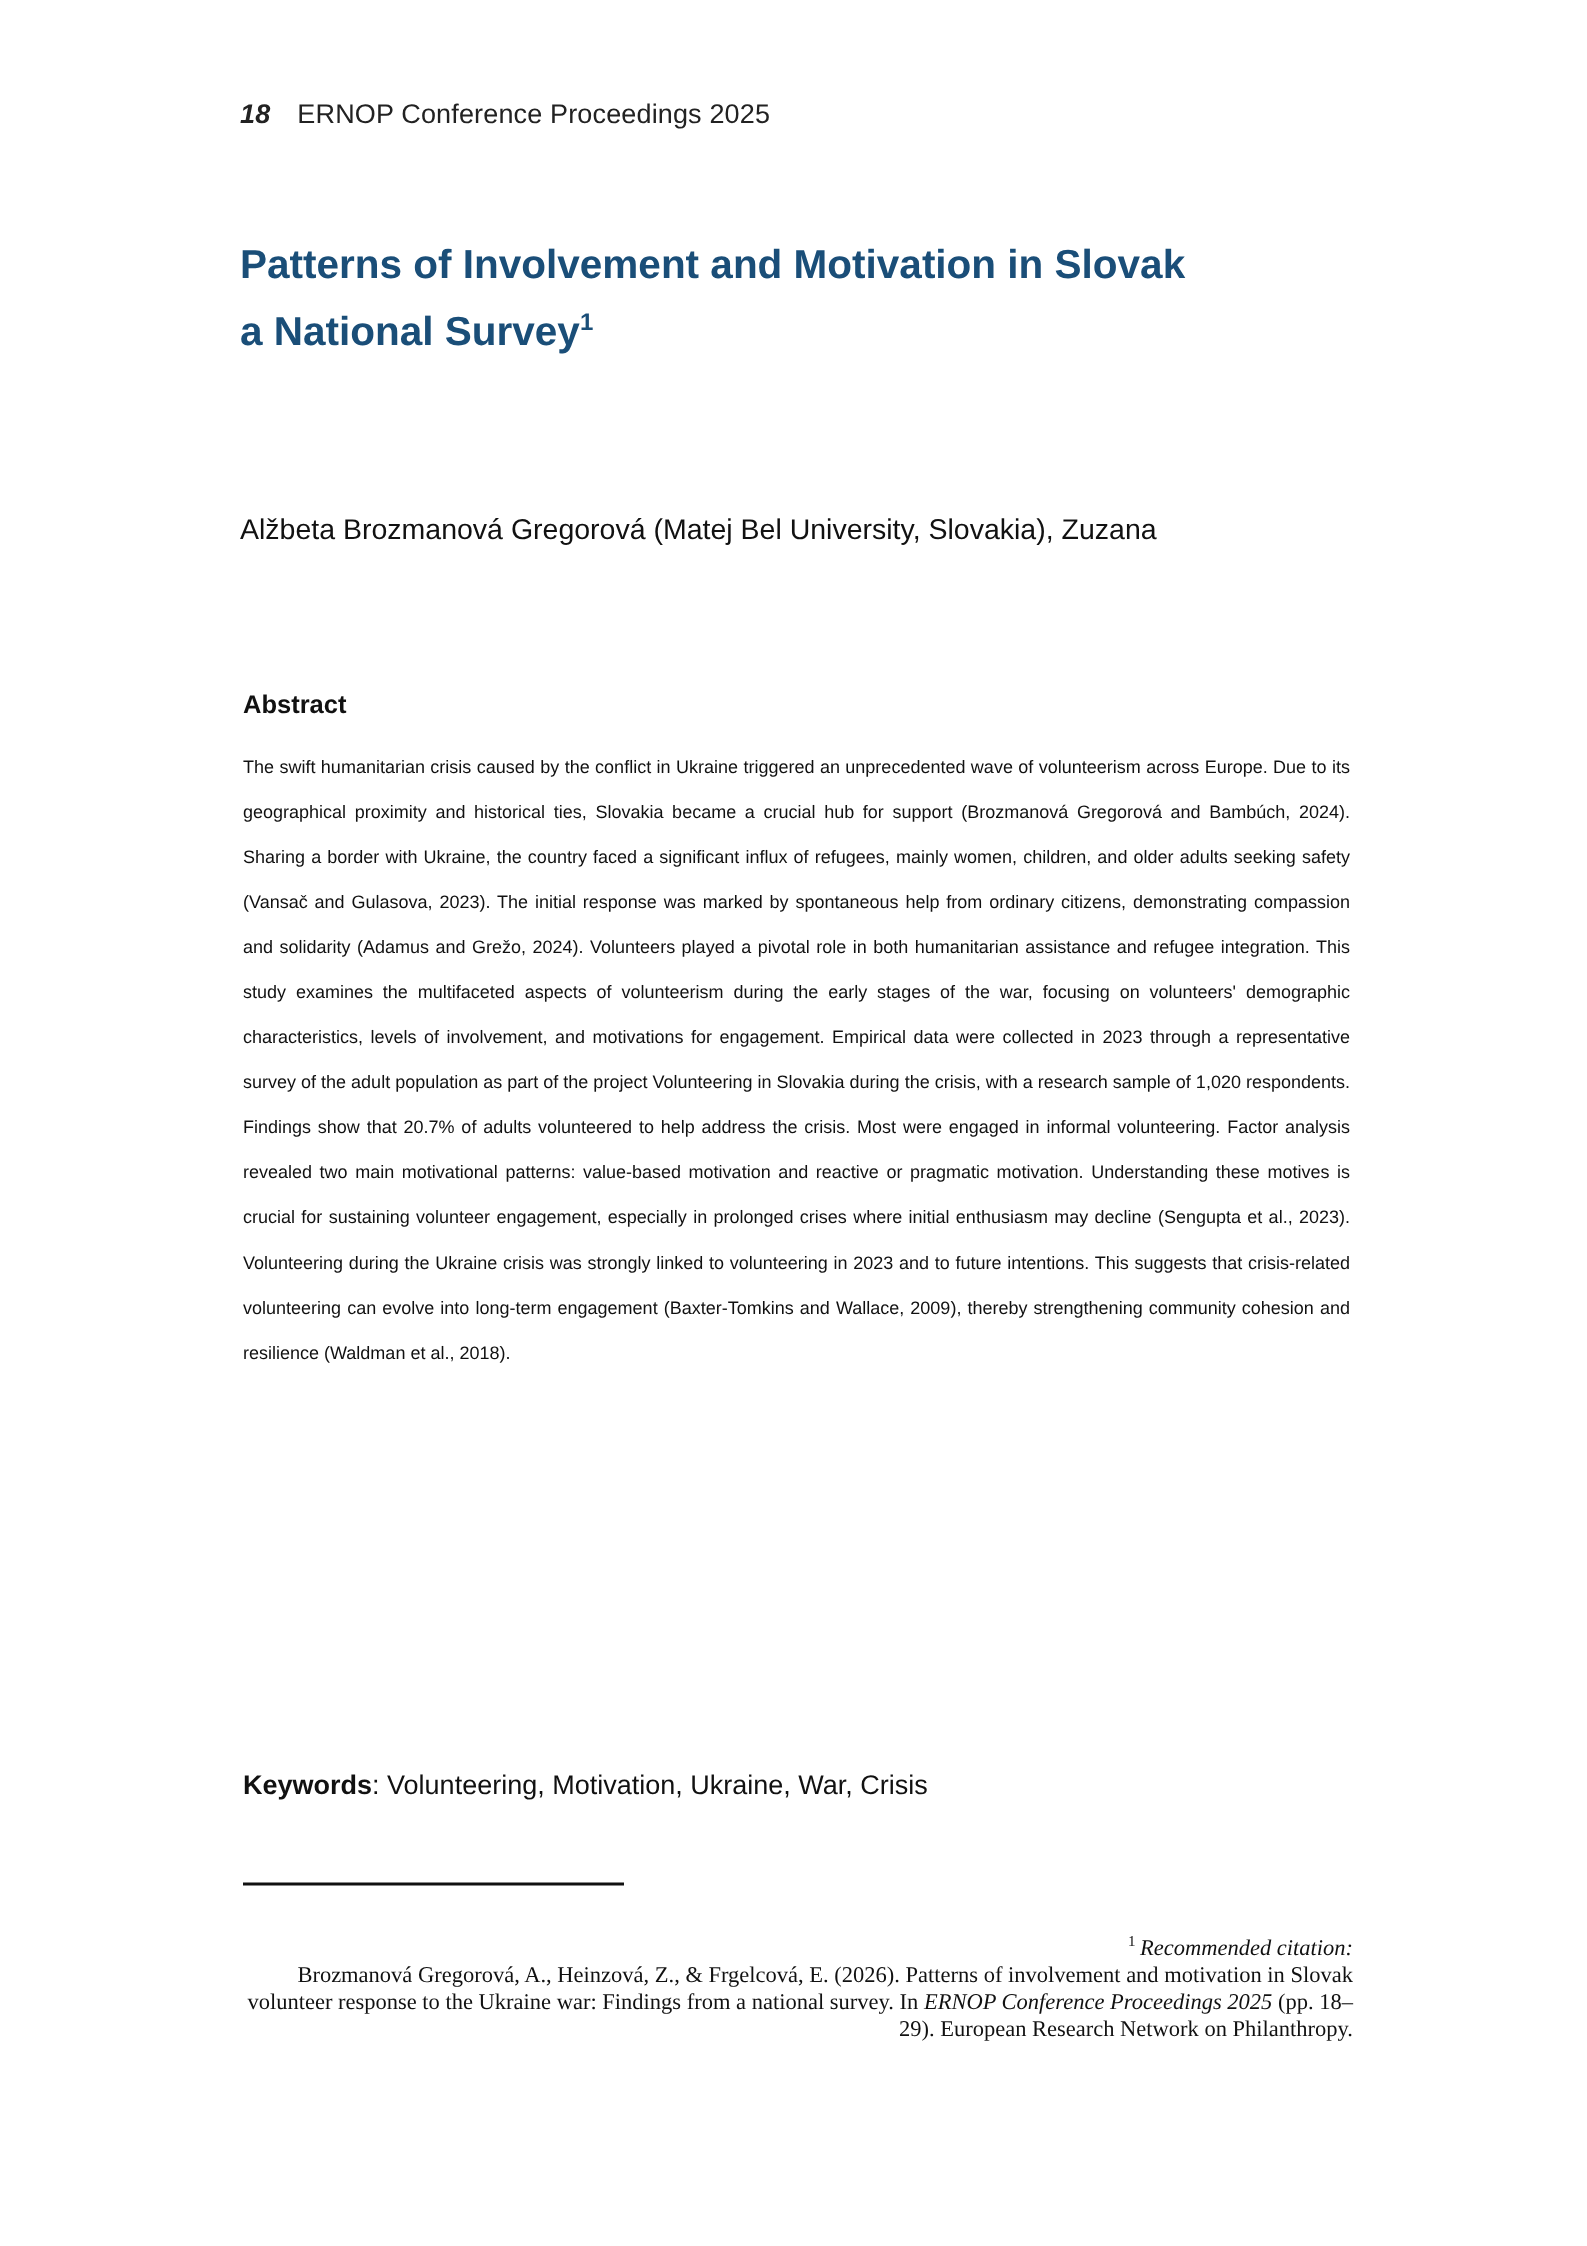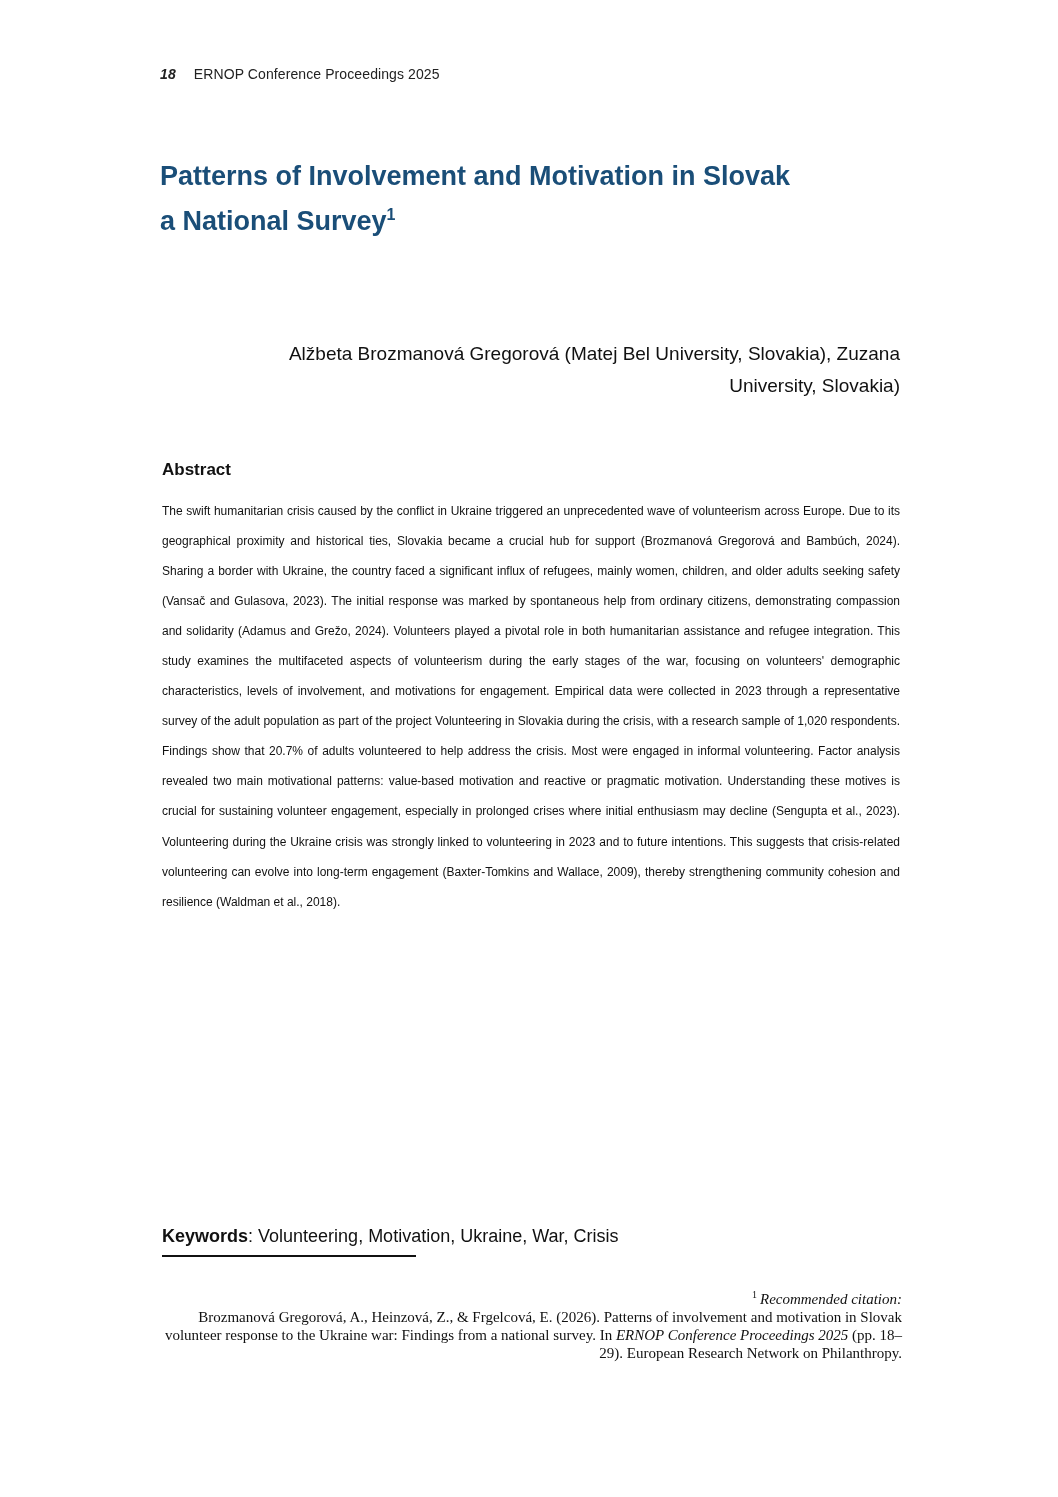--- a/index.html
+++ b/index.html
@@ -1,45 +1,44 @@
 <!DOCTYPE html>
 <html><head>
   <meta charset="utf-8">
   <style>
     html, body { margin: 0; padding: 0; background: #ffffff; }
     body { width: 1058px; height: 1497px; position: relative; overflow: hidden; font-family: "Liberation Sans", sans-serif; color: #111; }
-    .header { position: absolute; left: 160px; top: 66px; font-size: 14px; color: #222; letter-spacing: 0.1px; }
+    .header { position: absolute; left: 160px; top: 66px; font-size: 18px; color: #222; letter-spacing: 0.1px; }
     .header .pnum { font-style: italic; font-weight: bold; margin-right: 18px; }
     .title { position: absolute; left: 160px; top: 154px; width: 740px; text-align: left; color: #1a4e78; font-weight: bold; font-size: 27px; line-height: 45px; }
     .title sup { font-size: 16px; vertical-align: super; line-height: 0; }
-    .authors { position: absolute; left: 160px; top: 338px; width: 740px; text-align: right; font-size: 19px; line-height: 32px; color: #111; }
+    .authors { position: absolute; left: 160px; top: 338px; width: 740px; text-align: left; font-size: 19px; line-height: 32px; color: #111; }
     .abs-heading { position: absolute; left: 162px; top: 460px; font-weight: bold; font-size: 17px; }
     .abstract { position: absolute; left: 162px; top: 496px; width: 738px; font-size: 12px; line-height: 30.05px; text-align: justify; color: #111; }
-    .keywords { position: absolute; left: 162px; top: 1226px; font-size: 18px; }
+    .keywords { position: absolute; left: 162px; top: 1180px; font-size: 18px; }
     .keywords b { font-weight: bold; }
     .fn-rule { position: absolute; left: 162px; top: 1255px; width: 254px; height: 1.5px; background: #111; }
     .footnote { position: absolute; left: 162px; top: 1290px; width: 740px; font-family: "Liberation Serif", serif; font-size: 15px; line-height: 18px; color: #111; text-align: right; }
     .footnote .fnmark { font-size: 10px; vertical-align: super; line-height: 0; margin-right: 3px; }
     .footnote i { font-style: italic; }
   </style>
 </head>
 <body>
 
 <div class="header">
   <span class="pnum">18</span><span>ERNOP Conference Proceedings 2025</span>
 </div>
 
 <div class="title">
   <div>Patterns of Involvement and Motivation in Slovak</div>
   <div><span>a National Survey</span><sup>1</sup></div>
 </div>
 
 <div class="authors">
   <div>Alžbeta Brozmanová Gregorová (Matej Bel University, Slovakia), Zuzana</div>
-  <div>University, Slovakia)</div>
 </div>
 
 <div class="abs-heading">Abstract</div>
 
 <div class="abstract">The swift humanitarian crisis caused by the conflict in Ukraine triggered an unprecedented wave of volunteerism across Europe. Due to its geographical proximity and historical ties, Slovakia became a crucial hub for support (Brozmanová Gregorová and Bambúch, 2024). Sharing a border with Ukraine, the country faced a significant influx of refugees, mainly women, children, and older adults seeking safety (Vansač and Gulasova, 2023). The initial response was marked by spontaneous help from ordinary citizens, demonstrating compassion and solidarity (Adamus and Grežo, 2024). Volunteers played a pivotal role in both humanitarian assistance and refugee integration. This study examines the multifaceted aspects of volunteerism during the early stages of the war, focusing on volunteers' demographic characteristics, levels of involvement, and motivations for engagement. Empirical data were collected in 2023 through a representative survey of the adult population as part of the project Volunteering in Slovakia during the crisis, with a research sample of 1,020 respondents. Findings show that 20.7% of adults volunteered to help address the crisis. Most were engaged in informal volunteering. Factor analysis revealed two main motivational patterns: value-based motivation and reactive or pragmatic motivation. Understanding these motives is crucial for sustaining volunteer engagement, especially in prolonged crises where initial enthusiasm may decline (Sengupta et al., 2023). Volunteering during the Ukraine crisis was strongly linked to volunteering in 2023 and to future intentions. This suggests that crisis-related volunteering can evolve into long-term engagement (Baxter-Tomkins and Wallace, 2009), thereby strengthening community cohesion and resilience (Waldman et al., 2018).</div>
 
 <div class="keywords">
   <b>Keywords</b><span>: </span><span>Volunteering, Motivation, Ukraine, War, Crisis</span>
 </div>
 

